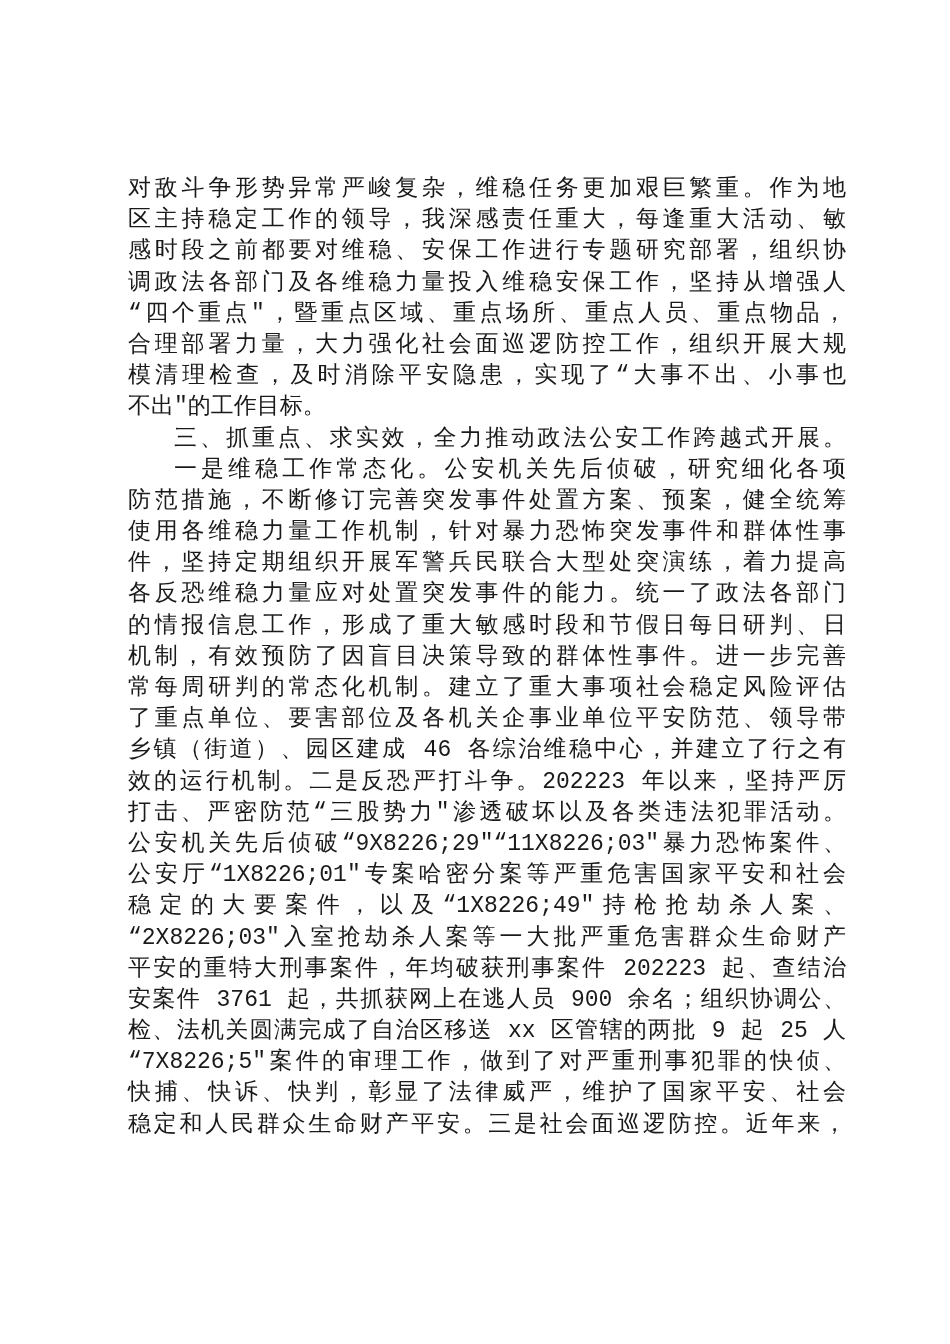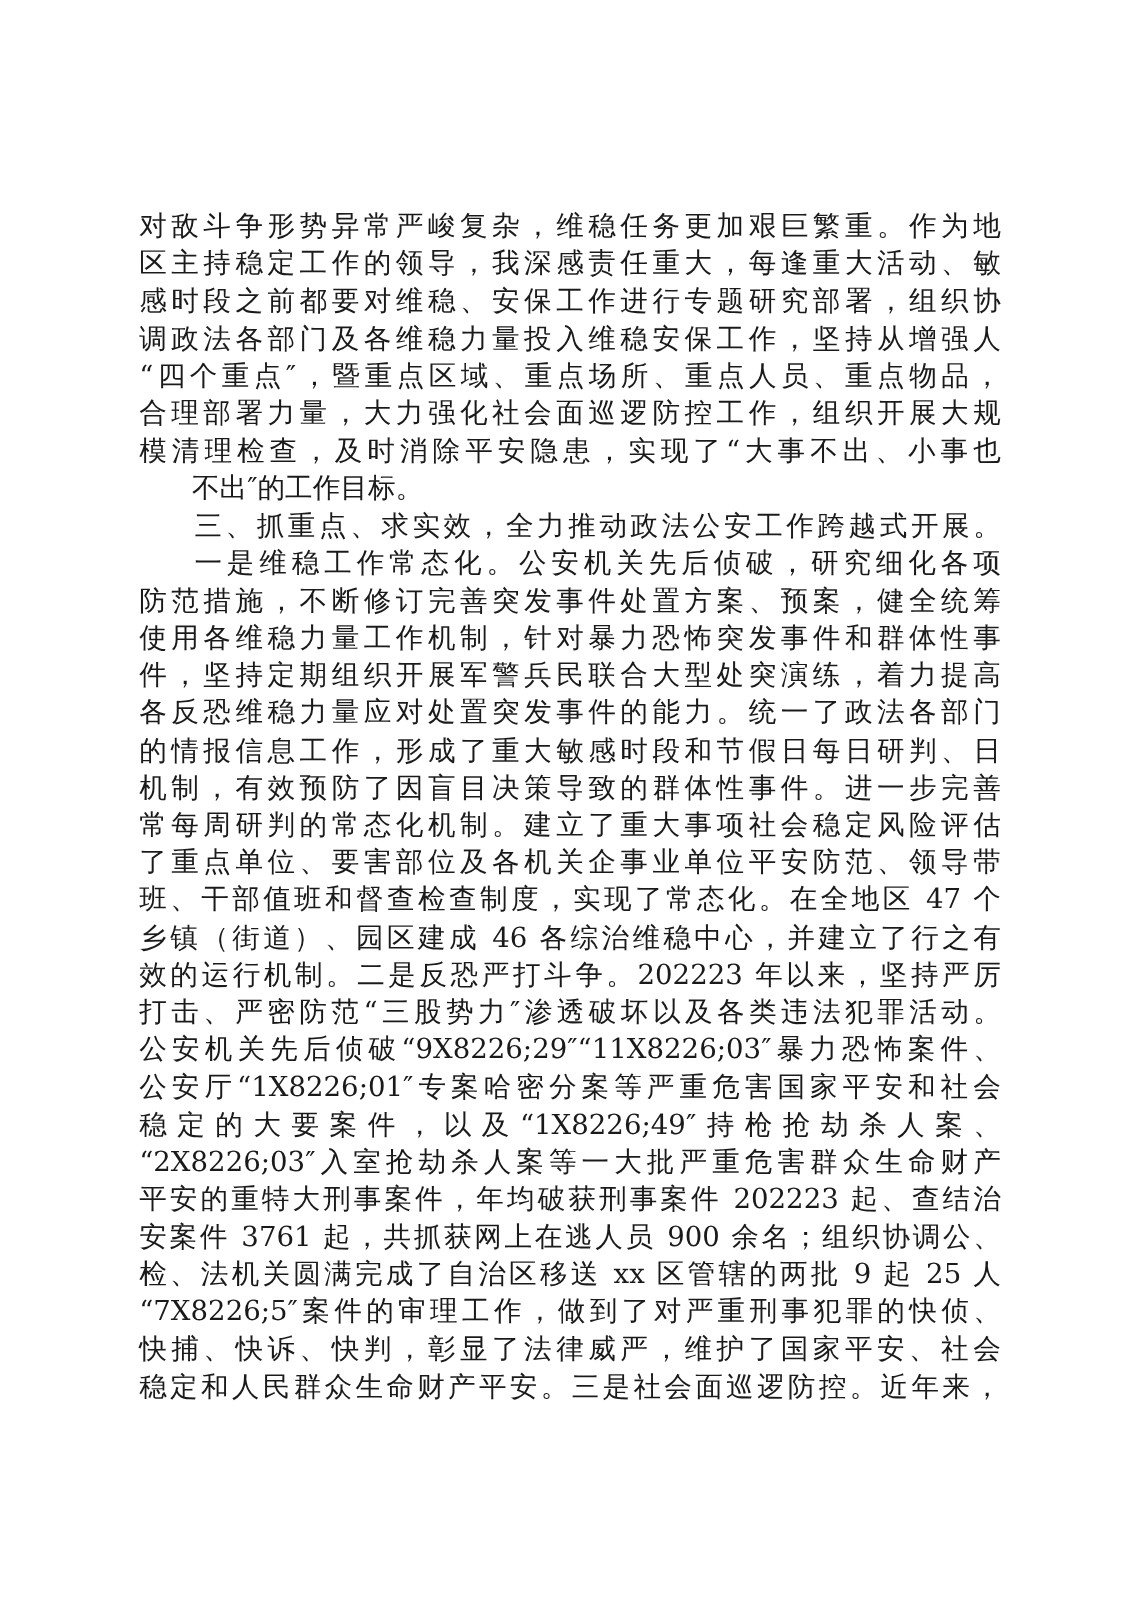--- a/index.html
+++ b/index.html
@@ -10,36 +10,36 @@
     body {
       width: 950px;
       height: 1344px;
       position: relative;
       overflow: hidden;
       font-family: "DejaVu Serif", "Liberation Serif", serif;
       color: #1a1a1a;
     }
     .page {
       position: absolute;
-      left: 116px;
+      left: 128px;
       top: 174px;
       width: 718px;
+      font-family: Liberation Mono, monospace;
     }
     .line {
       height: 31.2px;
       line-height: 31.2px;
       font-size: 23px;
       white-space: nowrap;
       text-align: justify;
       text-align-last: justify;
       letter-spacing: 0px;
     }
     .line.last {
       text-align-last: left;
-      margin-left: 44px;
     }
     .line.indent {
       padding-left: 46px;
     }
   </style>
 </head>
 <body>
 
 <div class="page">
   <div class="line">对敌斗争形势异常严峻复杂，维稳任务更加艰巨繁重。作为地</div>
@@ -53,21 +53,20 @@
   <div class="line indent">三、抓重点、求实效，全力推动政法公安工作跨越式开展。</div>
   <div class="line indent">一是维稳工作常态化。公安机关先后侦破，研究细化各项</div>
   <div class="line">防范措施，不断修订完善突发事件处置方案、预案，健全统筹</div>
   <div class="line">使用各维稳力量工作机制，针对暴力恐怖突发事件和群体性事</div>
   <div class="line">件，坚持定期组织开展军警兵民联合大型处突演练，着力提高</div>
   <div class="line">各反恐维稳力量应对处置突发事件的能力。统一了政法各部门</div>
   <div class="line">的情报信息工作，形成了重大敏感时段和节假日每日研判、日</div>
   <div class="line">机制，有效预防了因盲目决策导致的群体性事件。进一步完善</div>
   <div class="line">常每周研判的常态化机制。建立了重大事项社会稳定风险评估</div>
   <div class="line">了重点单位、要害部位及各机关企事业单位平安防范、领导带</div>
-  <div class="line">班、干部值班和督查检查制度，实现了常态化。在全地区 47 个</div>
   <div class="line">乡镇（街道）、园区建成 46 各综治维稳中心，并建立了行之有</div>
   <div class="line">效的运行机制。二是反恐严打斗争。202223 年以来，坚持严厉</div>
   <div class="line">打击、严密防范“三股势力″渗透破坏以及各类违法犯罪活动。</div>
   <div class="line">公安机关先后侦破“9X8226;29″“11X8226;03″暴力恐怖案件、</div>
   <div class="line">公安厅“1X8226;01″专案哈密分案等严重危害国家平安和社会</div>
   <div class="line">稳定的大要案件，以及“1X8226;49″持枪抢劫杀人案、</div>
   <div class="line">“2X8226;03″入室抢劫杀人案等一大批严重危害群众生命财产</div>
   <div class="line">平安的重特大刑事案件，年均破获刑事案件 202223 起、查结治</div>
   <div class="line">安案件 3761 起，共抓获网上在逃人员 900 余名；组织协调公、</div>
   <div class="line">检、法机关圆满完成了自治区移送 xx 区管辖的两批 9 起 25 人</div>

